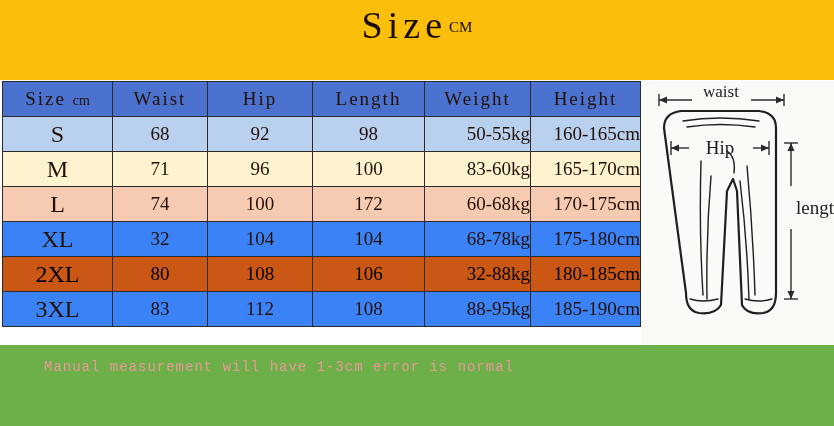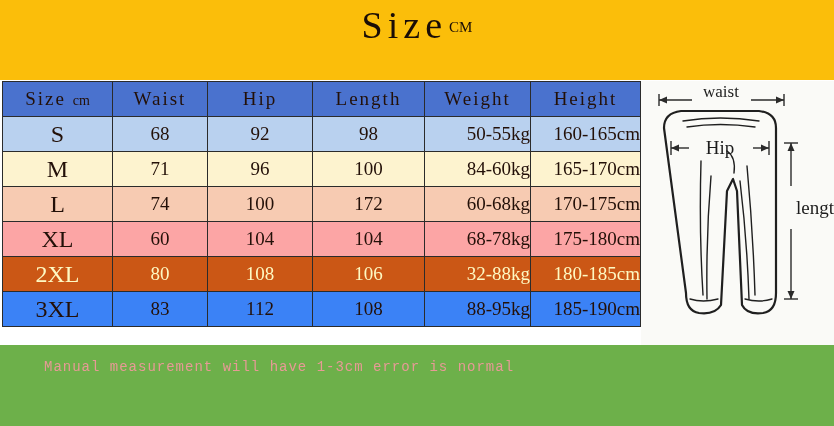--- a/index.html
+++ b/index.html
@@ -94,22 +94,22 @@
     text-align: right;
     padding-left: 22px;
     font-size: 19px;
     letter-spacing: 0px;
   }
 
   
   tr.r-s  td { background: #B9D1EF; }
   tr.r-m  td { background: #FDF3CF; }
   tr.r-l  td { background: #F7CBB2; }
-  tr.r-xl td { background: #fca5a5; }
-  tr.r-2xl td { background: #CB5715; color: #fef9c3; }
+  tr.r-xl td { background: #3b82f6; }
+  tr.r-2xl td { background: #CB5715; color: #000000; }
   tr.r-3xl td { background: #3b82f6; }
 
   
   .footer-band {
     position: absolute;
     left: 0; top: 345px;
     width: 834px; height: 81px;
     background: #6DB04A;
   }
   .footer-text {
@@ -169,34 +169,34 @@
           <td>92</td>
           <td>98</td>
           <td class="leftcell">50-55kg</td>
           <td class="leftcell">160-165cm</td>
         </tr>
         <tr class="r-m">
           <td class="sizecell">M</td>
           <td>71</td>
           <td>96</td>
           <td>100</td>
-          <td class="leftcell">84-60kg</td>
+          <td class="leftcell">83-60kg</td>
           <td class="leftcell">165-170cm</td>
         </tr>
         <tr class="r-l">
           <td class="sizecell">L</td>
           <td>74</td>
           <td>100</td>
           <td>172</td>
           <td class="leftcell">60-68kg</td>
           <td class="leftcell">170-175cm</td>
         </tr>
         <tr class="r-xl">
           <td class="sizecell">XL</td>
-          <td>60</td>
+          <td>32</td>
           <td>104</td>
           <td>104</td>
           <td class="leftcell">68-78kg</td>
           <td class="leftcell">175-180cm</td>
         </tr>
         <tr class="r-2xl">
           <td class="sizecell">2XL</td>
           <td>80</td>
           <td>108</td>
           <td>106</td>

